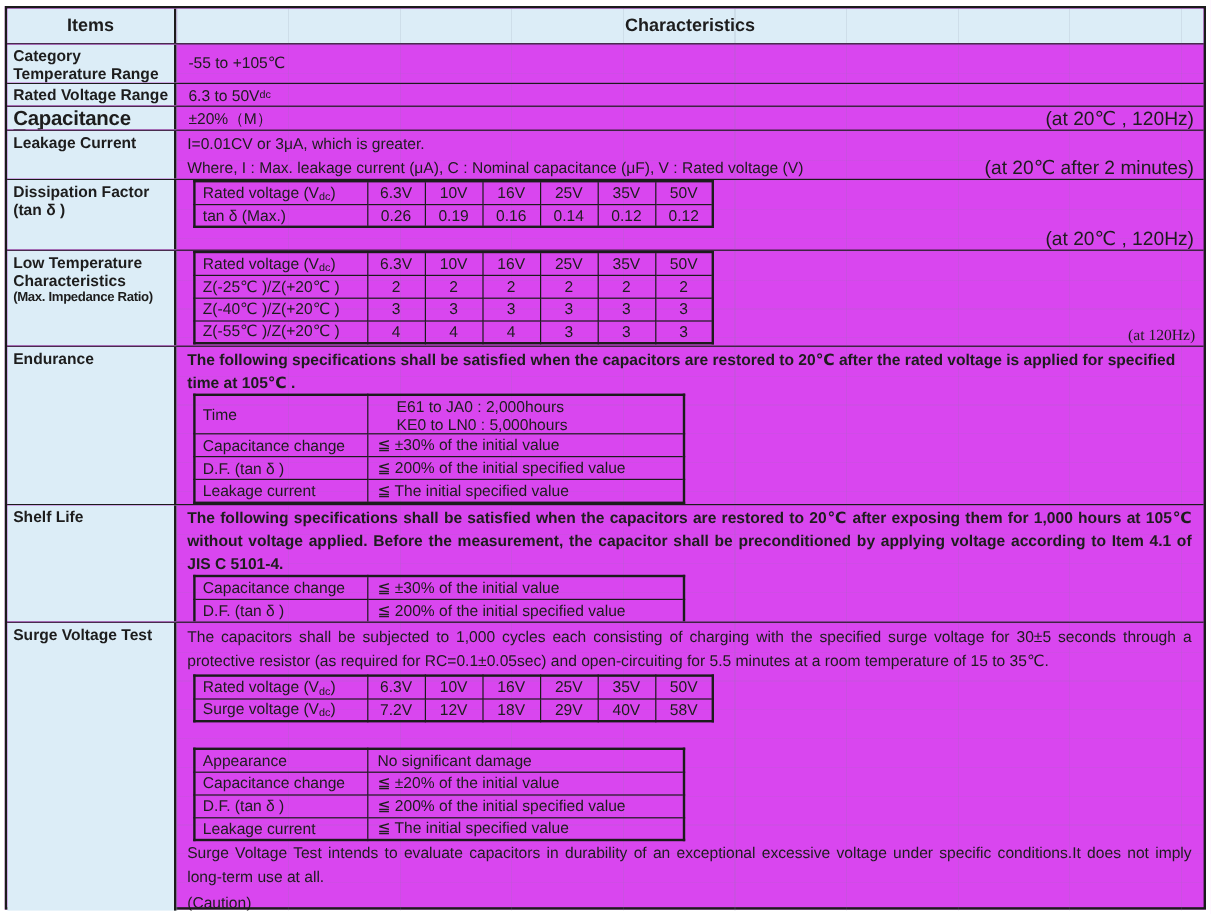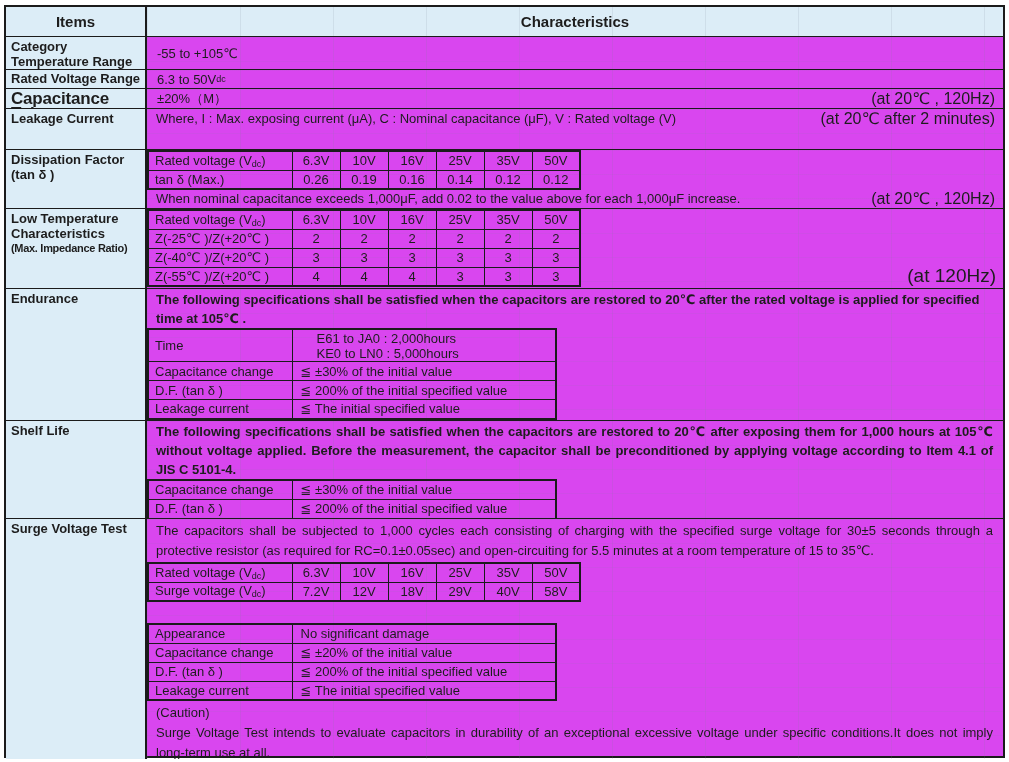--- a/index.html
+++ b/index.html
@@ -48,31 +48,31 @@
     background-image:
       repeating-linear-gradient(to right, rgba(120,132,148,0.14) 0 1px, transparent 1px 93px);
   }
   .p{font-size:13px;line-height:20px;padding:0 10px 0 9px;}
   .p.tight{line-height:19px;padding-top:1px;font-weight:bold;}
   .just{text-align:justify;}
   .vline{display:flex;align-items:center;font-size:13px;padding-left:10px;padding-right:8px;text-align:center;}
   .note-right{margin-left:auto;font-size:16px;}
   sub.dc{font-size:9px;vertical-align:-2px;}
   
-  table{border-collapse:collapse;margin-left:0;font-size:13px;color:var(--ink);}
+  table{border-collapse:collapse;margin-left:14px;font-size:13px;color:var(--ink);}
   table.vt,table.st{border:2px solid var(--bd);}
   td{border:1px solid var(--bd);height:19px;padding:0;}
   .vt td.lbl{width:144px;text-align:left;padding-left:6px;}
   .vt td.val{width:48px;text-align:center;}
   .st td{height:19px;}
   .st td.lbl{width:144px;text-align:left;padding-left:6px;}
   .st td.val{width:264px;text-align:left;padding-left:8px;}
   .st td.time{height:31px;line-height:15px;padding-top:1px;padding-left:24px;}
   .gap{height:21px;}
-  .abs-note{position:absolute;right:7px;font-size:19px;}
+  .abs-note{position:absolute;right:7px;font-size:13px;font-family:Liberation Serif, serif;}
 </style>
 </head>
 <body>
 
 <div class="spec-table">
 
   <div class="row hdr">
     <div class="items">Items</div>
     <div class="chars">Characteristics</div>
   </div>
@@ -100,22 +100,23 @@
       <div class="vline" style="height:19px">
         <span>±20%（M）</span>
         <span class="note-right">(at 20℃ , 120Hz)</span>
       </div>
     </div>
   </div>
 
   <div class="row" style="height:41px">
     <div class="items">Leakage Current</div>
     <div class="chars">
+      <div class="p" style="padding-top:1px">I=0.01CV or 3μA, which is greater.</div>
       <div class="vline" style="height:19px;padding-left:9px">
-        <span>Where, I : Max. exposing current (μA), C : Nominal capacitance (μF), V : Rated voltage (V)</span>
+        <span>Where, I : Max. leakage current (μA), C : Nominal capacitance (μF), V : Rated voltage (V)</span>
         <span class="note-right">(at 20℃ after 2 minutes)</span>
       </div>
     </div>
   </div>
 
   <div class="row" style="height:59px">
     <div class="items">
       <div>Dissipation Factor</div>
       <div>(tan δ )</div>
     </div>
@@ -136,21 +137,20 @@
           <td class="val">0.26</td>
           <td class="val">0.19</td>
           <td class="val">0.16</td>
           <td class="val">0.14</td>
           <td class="val">0.12</td>
           <td class="val">0.12</td>
         </tr>
       </tbody>
         </table>
       <div class="vline" style="height:17px;padding-left:9px">
-        <span>When nominal capacitance exceeds 1,000μF, add 0.02 to the value above for each 1,000μF increase.</span>
         <span class="note-right">(at 20℃ , 120Hz)</span>
       </div>
     </div>
   </div>
 
   <div class="row" style="height:80px">
     <div class="items">
       <div>Low Temperature</div>
       <div>Characteristics</div>
       <div class="small">(Max. Impedance Ratio)</div>
@@ -293,18 +293,18 @@
         <tr>
           <td class="lbl">D.F. (tan δ )</td>
           <td class="val">≦ 200% of the initial specified value</td>
         </tr>
         <tr>
           <td class="lbl">Leakage current</td>
           <td class="val">≦ The initial specified value</td>
         </tr>
       </tbody>
         </table>
+      <div class="p just" style="max-width:856px">Surge Voltage Test intends to evaluate capacitors in durability of an exceptional excessive voltage under specific conditions.It does not imply long-term use at all.</div>
       <div class="p" style="padding-top:2px">(Caution)</div>
-      <div class="p just" style="max-width:856px">Surge Voltage Test intends to evaluate capacitors in durability of an exceptional excessive voltage under specific conditions.It does not imply long-term use at all.</div>
     </div>
   </div>
 
 </div>
 
 </body></html>

